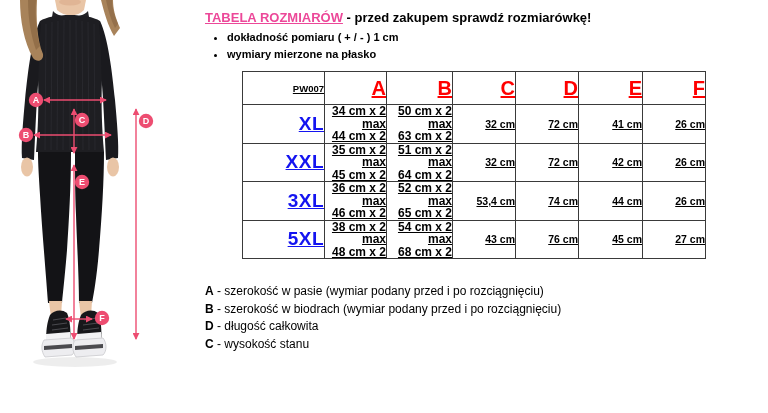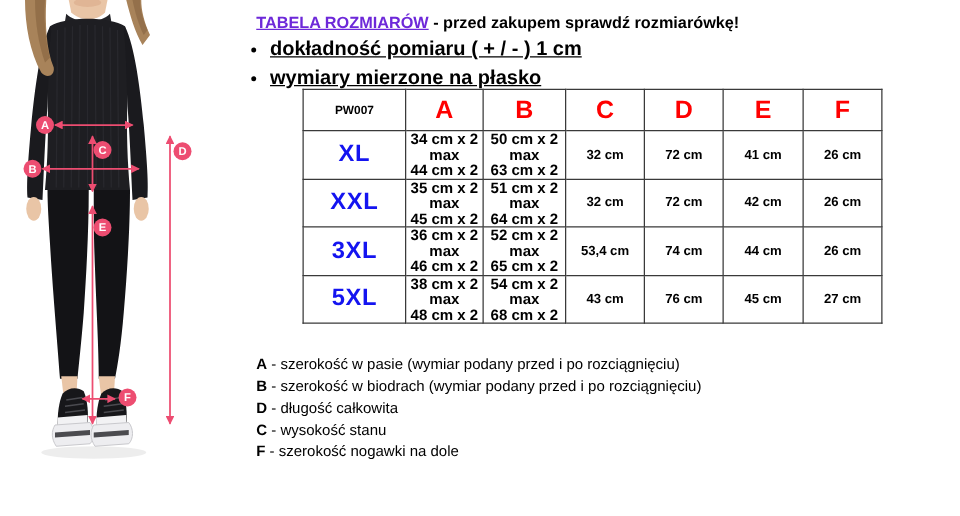--- a/index.html
+++ b/index.html
@@ -12,38 +12,38 @@
     overflow: hidden;
     font-family: "Liberation Sans", sans-serif;
     color: #000;
   }
   .figure-wrap { position: absolute; left: 0; top: 0; width: 170px; height: 413px; }
 
   .heading {
     position: absolute; left: 205px; top: 10px;
     font-size: 13px; font-weight: bold; white-space: nowrap;
   }
-  .heading .hl { color: #6d28d9; text-decoration: underline; }
+  .heading .hl { color: #ec4899; text-decoration: underline; }
 
   .bullets {
-    position: absolute; left: 192px; top: 31px;
+    position: absolute; left: 203px; top: 31px;
     list-style: disc; padding-left: 24px;
-    font-size: 16px; font-weight: bold; text-decoration: underline;
+    font-size: 11px; font-weight: bold;
   }
   .bullets li { margin-bottom: 5px; }
 
   table.size-table {
     position: absolute; left: 242px; top: 71px;
     border-collapse: collapse; table-layout: fixed;
     width: 463px;
   }
   table.size-table th, table.size-table td {
     border: 1px solid #3a3a3a;
-    text-align: center; vertical-align: middle;
-    padding: 0; overflow: hidden;
+    text-align: right; vertical-align: middle;
+    padding: 0; overflow: hidden; text-decoration: underline;
   }
   table.size-table thead tr { height: 33px; }
   table.size-table tbody tr { height: 38px; margin-top: 12px; }
   th.code  { font-size: 9.5px; font-weight: bold; color: #000; }
   th.colhead { font-size: 20px; font-weight: bold; color: #ff0000; }
   td.size  { font-size: 19px; font-weight: bold; color: #1414f0; letter-spacing: 0.5px; }
   td.multi { font-size: 12px; font-weight: bold; line-height: 12.5px; white-space: pre-line; }
   td.val   { font-size: 10.5px; font-weight: bold; }
 
   .legend {
@@ -249,16 +249,15 @@
         <td class="val">27 cm</td>
       </tr>
     </tbody>
   </table>
 
   <div class="legend">
     <div class="legend-row"><span class="key">A</span> <span>- szerokość w pasie (wymiar podany przed i po rozciągnięciu)</span></div>
     <div class="legend-row"><span class="key">B</span> <span>- szerokość w biodrach (wymiar podany przed i po rozciągnięciu)</span></div>
     <div class="legend-row"><span class="key">D</span> <span>- długość całkowita</span></div>
     <div class="legend-row"><span class="key">C</span> <span>- wysokość stanu</span></div>
-    <div class="legend-row"><span class="key">F</span> <span>- szerokość nogawki na dole</span></div>
   </div>
 
 </div>
 
 </body></html>

